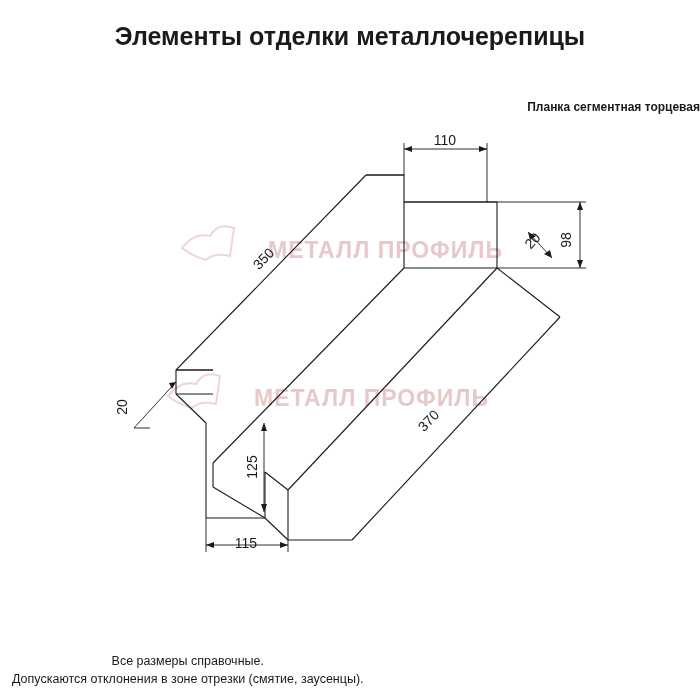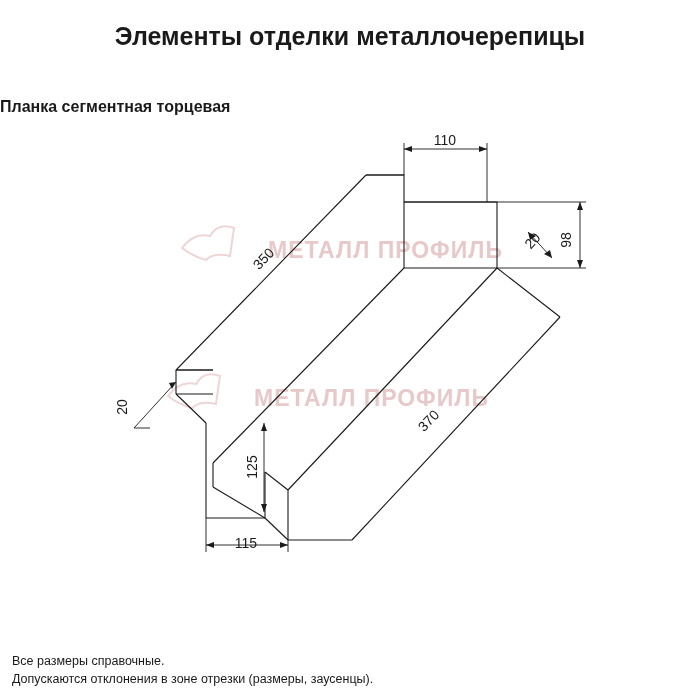--- a/index.html
+++ b/index.html
@@ -28,22 +28,22 @@
     text-align: center;
     font-size: 25px;
     font-weight: bold;
     letter-spacing: 0px;
   }
   .sub-title {
     position: absolute;
     top: 96px;
     left: 0;
     width: 700px;
-    text-align: left;
-    font-size: 16px;
+    text-align: right;
+    font-size: 12px;
     font-weight: bold;
     line-height: 22px;
   }
   .sub-title .line2 {
     display: block;
   }
   .drawing {
     position: absolute;
     top: 0;
     left: 0;
@@ -53,20 +53,21 @@
   .footnotes {
     position: absolute;
     left: 12px;
     bottom: 12px;
     font-size: 12.5px;
     line-height: 18px;
     color: #1a1a1a;
   }
   .footnotes div {
     white-space: nowrap;
+    text-align: center;
   }
   svg text {
     font-family: "Liberation Sans", sans-serif;
     fill: #1a1a1a;
   }
   .dim-label {
     font-size: 14px;
   }
   .wm-text {
     font-family: "Liberation Sans", sans-serif;
@@ -175,16 +176,16 @@
       <text class="dim-label" x="127" y="407" text-anchor="middle" transform="rotate(-90 127 407)">20</text>
       <text class="dim-label" x="432" y="424" text-anchor="middle" transform="rotate(-46 432 424)">370</text>
       <text class="dim-label" x="257" y="467" text-anchor="middle" transform="rotate(-90 257 467)">125</text>
       <text class="dim-label" x="246" y="548" text-anchor="middle">115</text>
     </g>
 
   </svg>
 
   <div class="footnotes">
     <div>Все размеры справочные.</div>
-    <div>Допускаются отклонения в зоне отрезки (размеры, заусенцы).</div>
+    <div>Допускаются отклонения в зоне отрезки (смятие, заусенцы).</div>
   </div>
 
 </div>
 
 </body></html>

